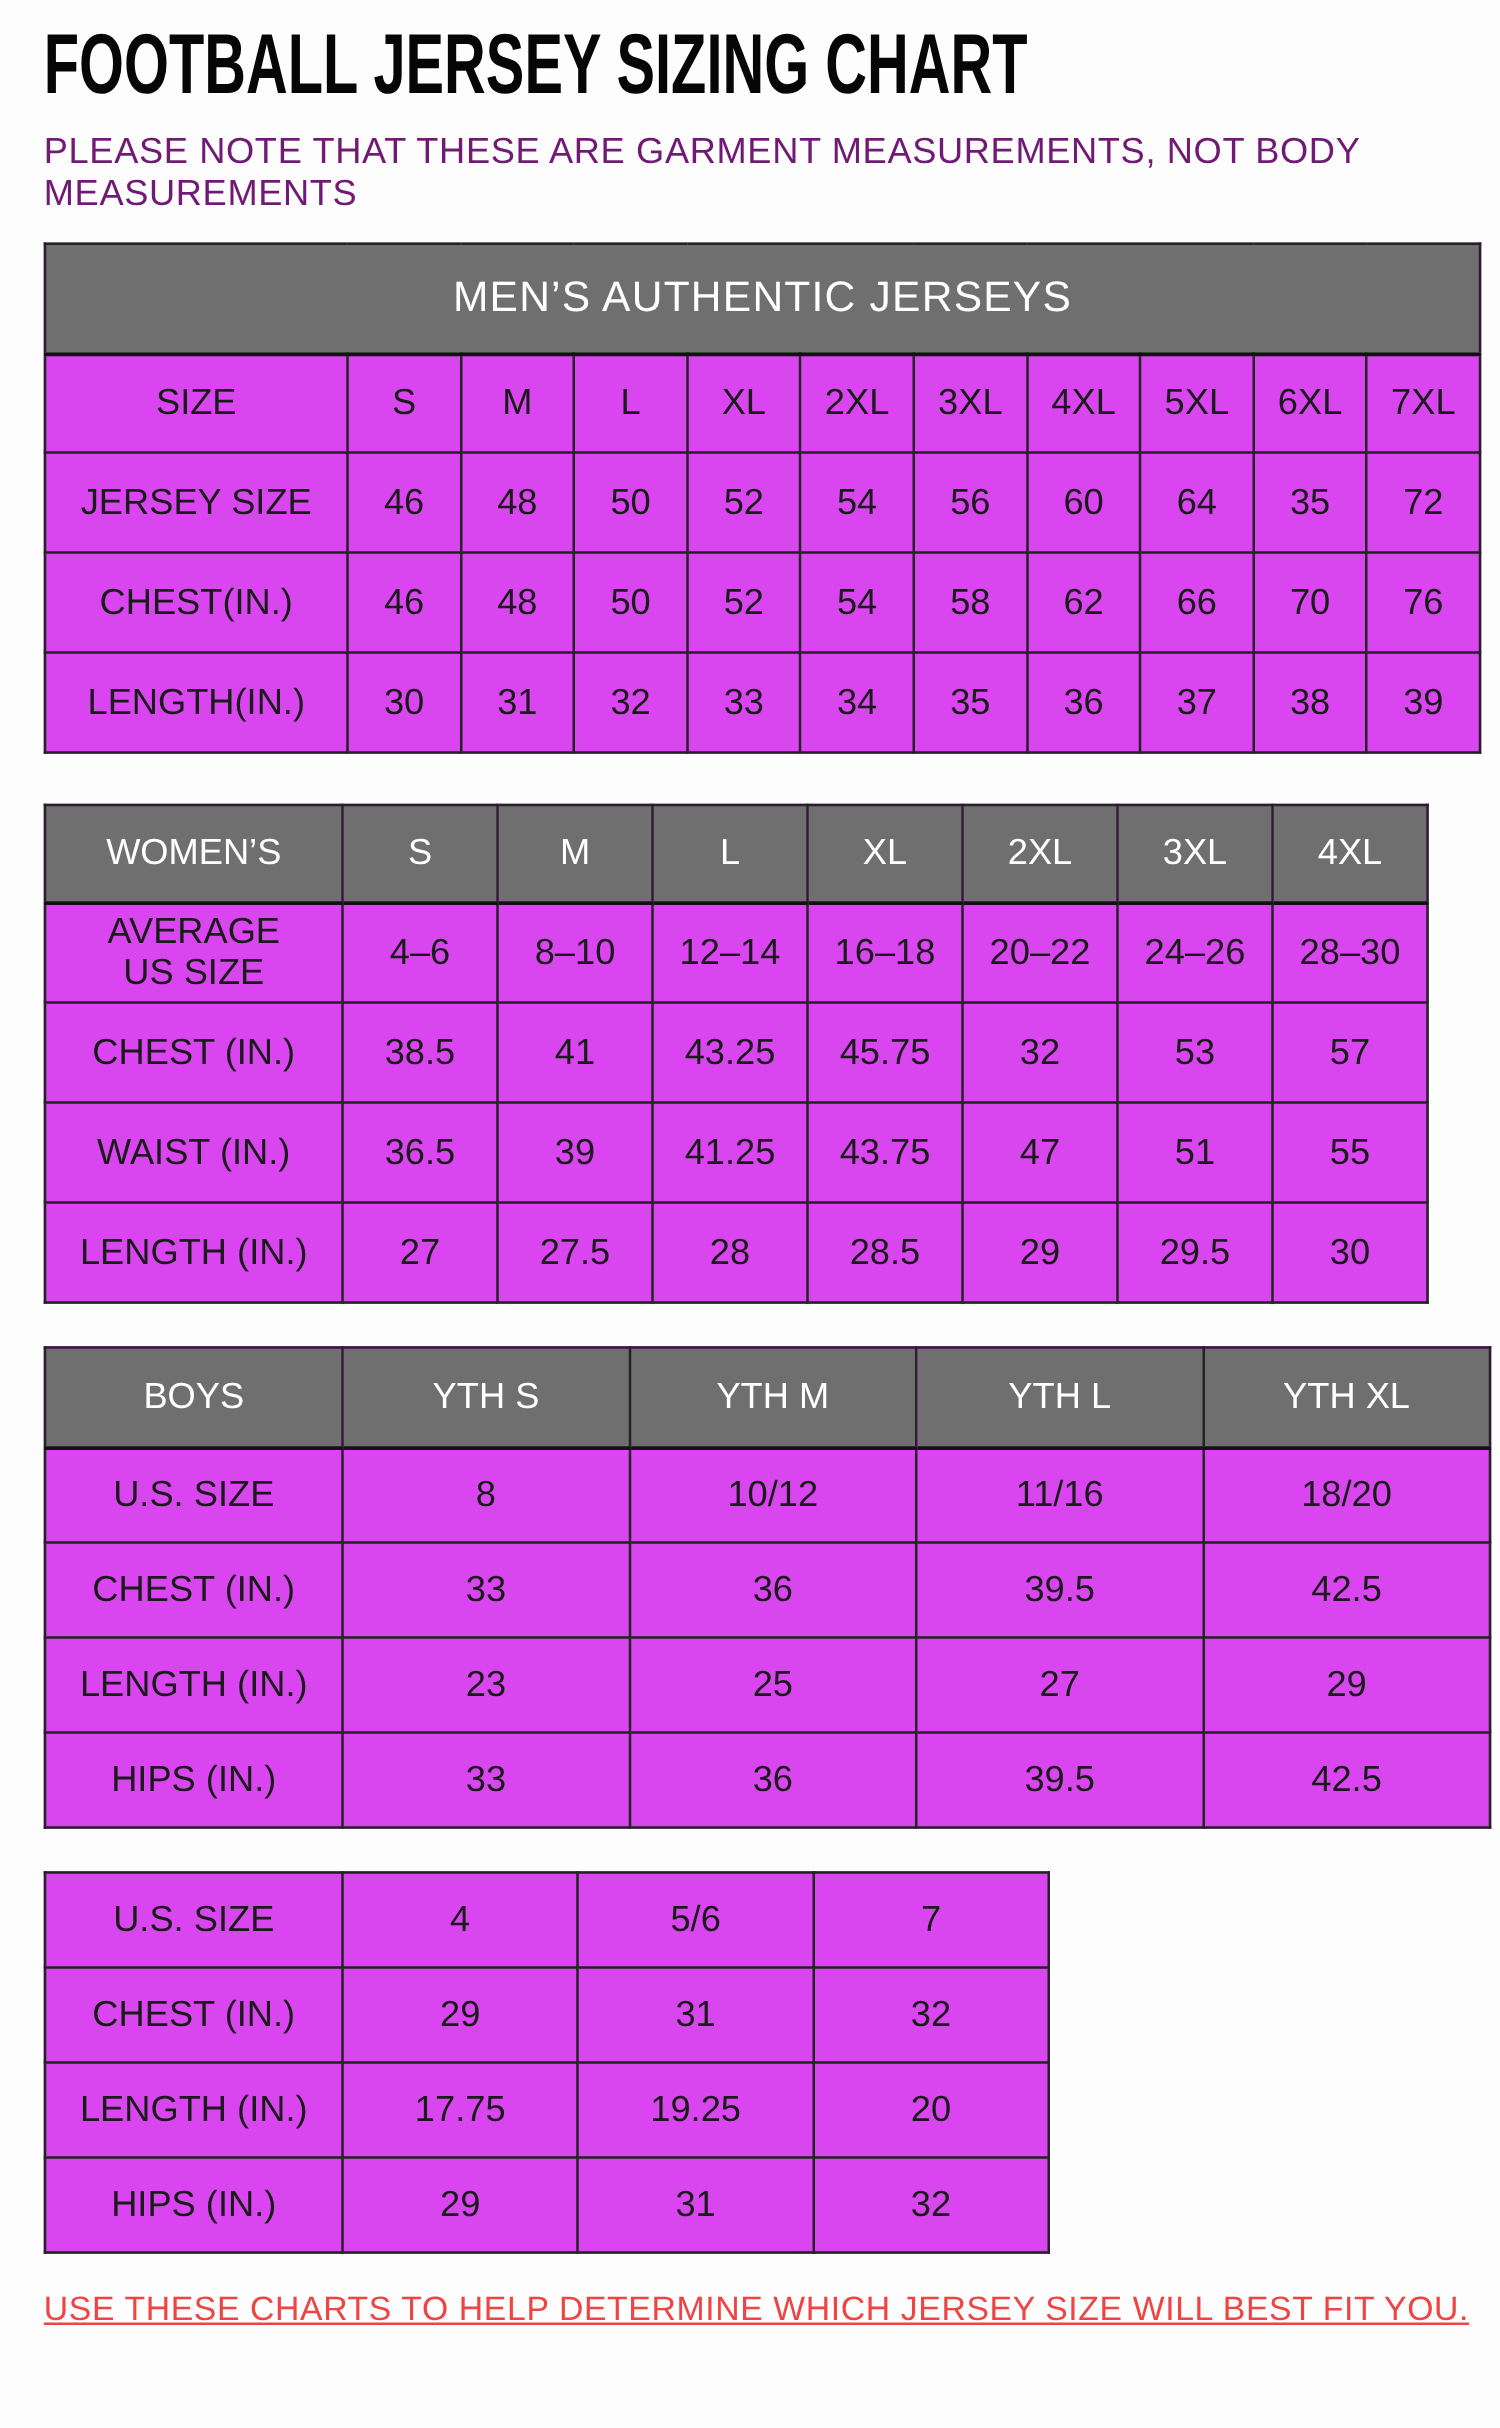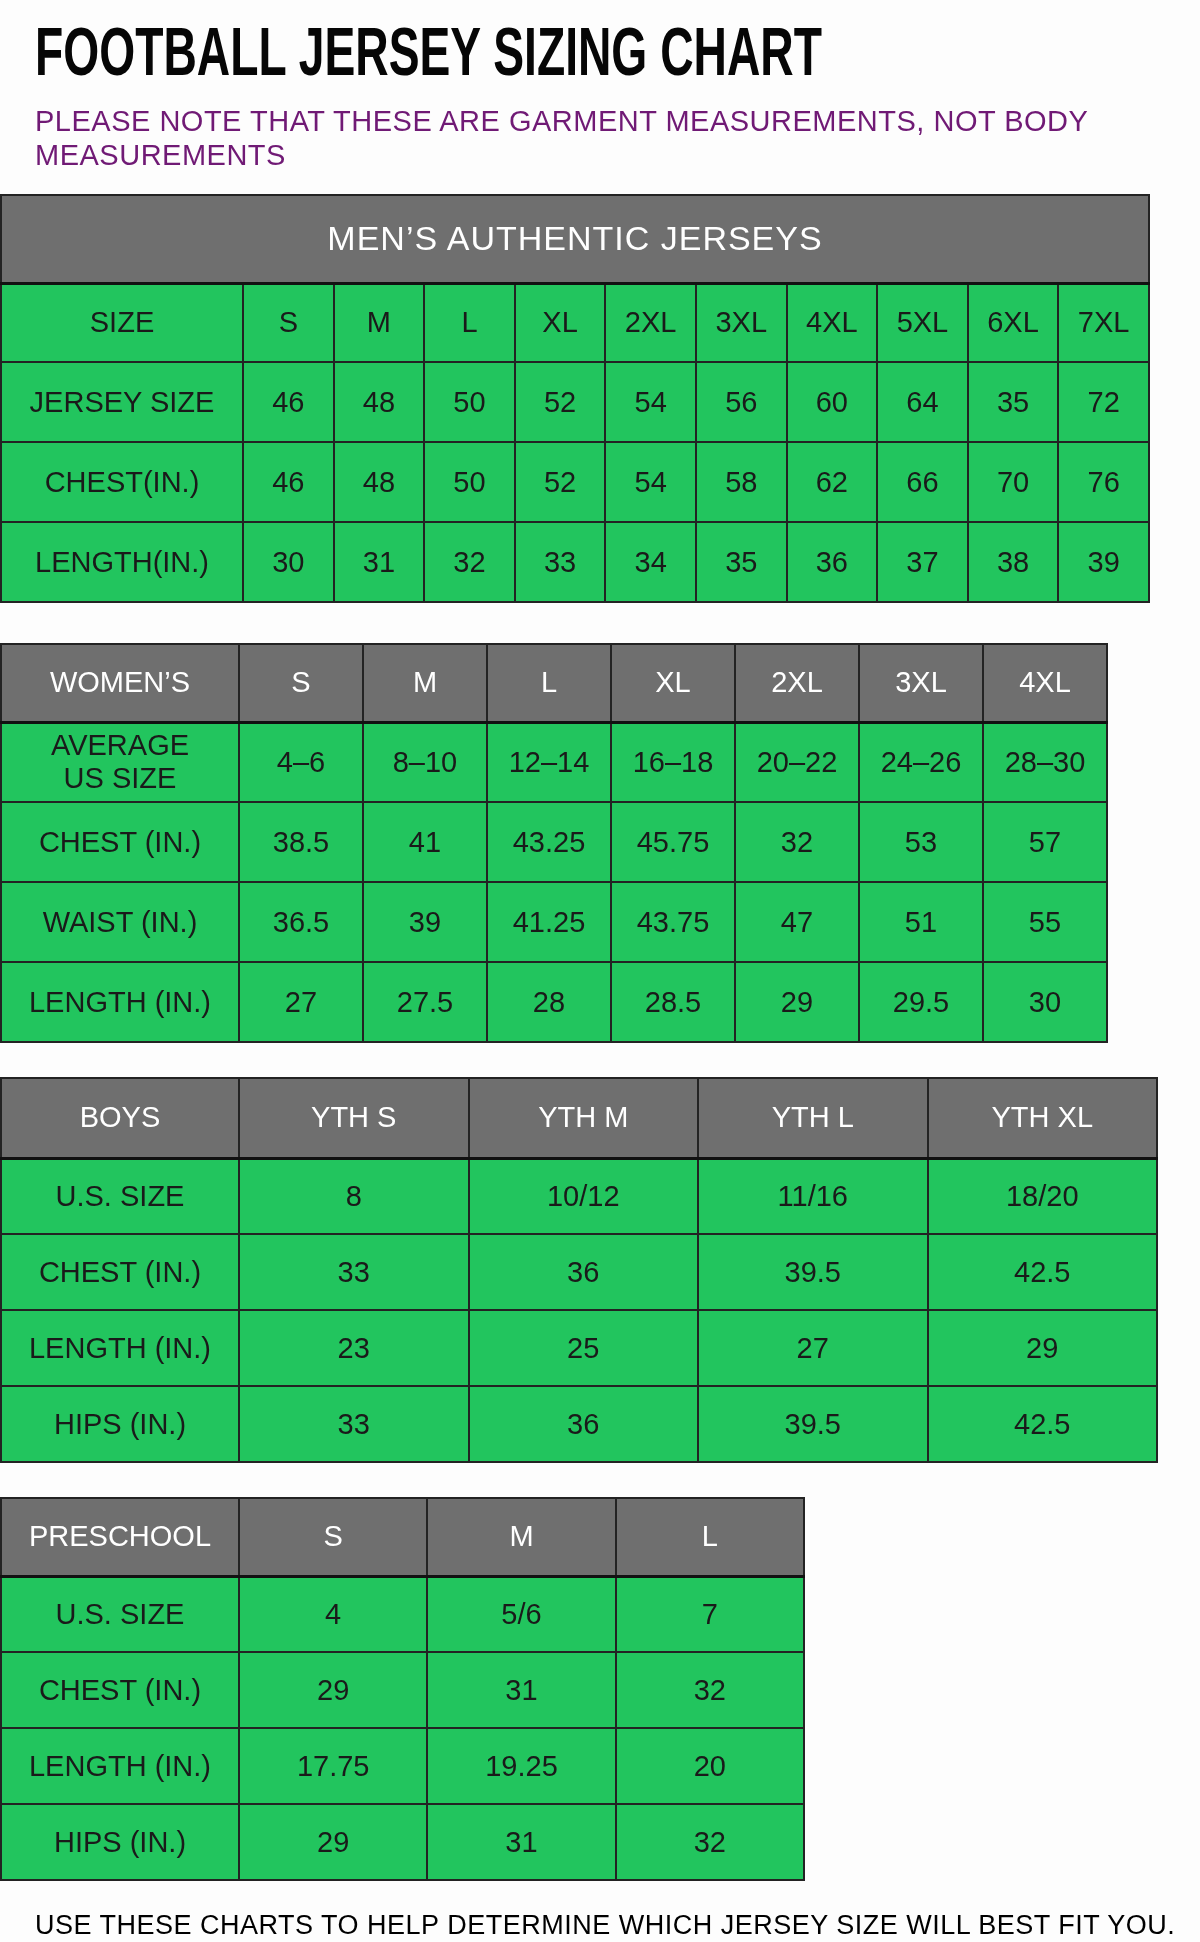--- a/index.html
+++ b/index.html
@@ -30,21 +30,22 @@
     max-width: 1080px;
     font-size: 29px;
     line-height: 34px;
     color: #701a75;
     letter-spacing: 0.5px;
   }
 
   table {
     border-collapse: collapse;
     table-layout: fixed;
-    background: #22c55e;
+    margin-left: 35px;
+    background: #d946ef;
   }
   th, td {
     border: 2px solid #232323;
     text-align: center;
     vertical-align: middle;
     font-weight: normal;
     font-size: 29px;
     color: #1a1a1a;
     overflow: hidden;
   }
@@ -87,22 +88,23 @@
   #t-preschool tr.hdr th { height: 78px; }
   #t-preschool tr.body-row td { height: 76px; }
 
   #t-mens { margin-top: 22px; }
 
   .footer {
     margin: 28px 0 0 35px;
     max-width: 1150px;
     font-size: 27px;
     line-height: 32px;
-    color: #000000;
+    color: #ef4444;
     letter-spacing: 0.5px;
+    text-decoration: underline;
   }
 </style>
 </head>
 <body>
 
 <div class="page">
   <div class="title">FOOTBALL JERSEY SIZING CHART</div>
   <div class="note">PLEASE NOTE THAT THESE ARE GARMENT MEASUREMENTS, NOT BODY MEASUREMENTS</div>
 
   <table id="t-mens">
@@ -289,26 +291,20 @@
       </tbody>
     </table>
   <table id="t-preschool">
       <colgroup>
         <col class="c0">
         <col>
         <col>
         <col>
       </colgroup>
       <tbody>
-        <tr class="hdr gray">
-          <th class="corner">PRESCHOOL</th>
-          <th class="colhead">S</th>
-          <th class="colhead">M</th>
-          <th class="colhead">L</th>
-        </tr>
         <tr class="body-row">
           <td class="rowlabel">U.S. SIZE</td>
           <td class="cell">4</td>
           <td class="cell">5/6</td>
           <td class="cell">7</td>
         </tr>
         <tr class="body-row">
           <td class="rowlabel">CHEST (IN.)</td>
           <td class="cell">29</td>
           <td class="cell">31</td>

